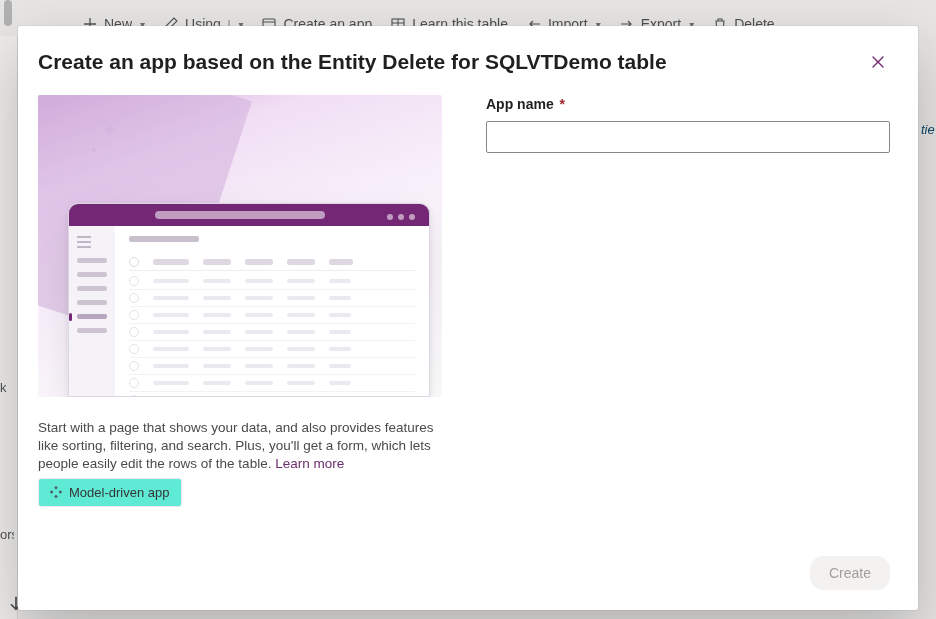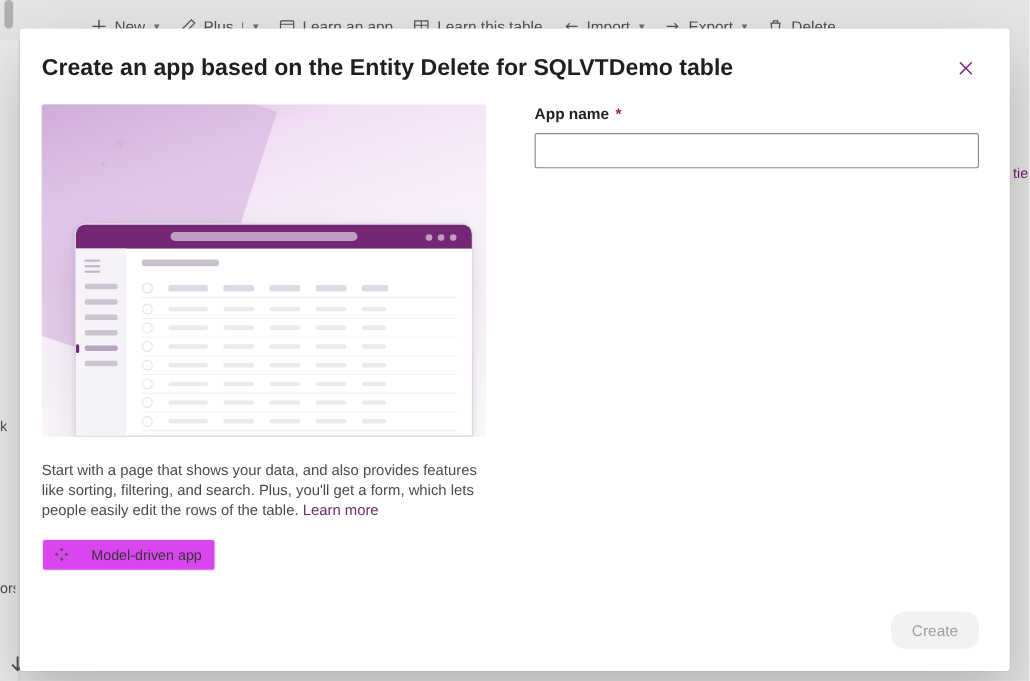--- a/index.html
+++ b/index.html
@@ -31,22 +31,22 @@
   .chev { font-size: 10px; color: #777; margin-left: 2px; }
 
   .bg-left-rail {
     position: absolute;
     top: 36px; left: 0; bottom: 0; width: 18px;
     background: #faf9f8;
     border-right: 1px solid #e1dfdd;
   }
   .bg-right-edge {
     position: absolute;
-    top: 144px; right: 0; width: 15px; height: 30px;
-    color: #701a75; font-size: 13px; padding-top: 6px;
+    top: 116px; right: 0; width: 15px; height: 30px;
+    color: #0c4a6e; font-size: 13px; padding-top: 6px; font-style: italic;
   }
   .bg-side-text {
     position: absolute;
     left: 0;
     color: #555; font-size: 13px;
     width: 14px; overflow: hidden;
   }
   .bg-scroll-thumb {
     position:absolute; left:4px; top:0; width:8px; height:26px;
     background:#bbb; border-radius:4px;
@@ -147,23 +147,23 @@
 
   .desc {
     margin-top: 22px;
     font-size: 13.5px;
     color: #4b4a49;
     line-height: 1.35;
   }
   .desc a { color: #6b2d6b; text-decoration: none; text-align: right; }
 
   .badge {
-    display:inline-flex; align-items:center; gap:20px;
-    margin-top: 16px;
-    background:#d946ef;
+    display:inline-flex; align-items:center; gap:6px;
+    margin-top: 4px;
+    background:#5eead4;
     border:1px solid #eceaee;
     border-radius:3px;
     padding:6px 12px 6px 10px;
     font-size:13px; color:#363636;
   }
   .badge svg { width:14px; height:14px; }
 
   .field-label { font-size:14px; font-weight:600; color:#201f1e; }
   .req { color:#a4262c; margin-left:2px; }
   .app-name-input {
@@ -200,30 +200,30 @@
     <svg viewBox="0 0 16 16">
         <path d="M8 2v12M2 8h12" stroke="#555" stroke-width="1.3"></path>
       </svg>
     <span>New</span>
     <span class="chev">▾</span>
   </div>
   <div class="item">
     <svg viewBox="0 0 16 16">
         <path d="M2 14l1-4 8-8 3 3-8 8-4 1z" fill="none" stroke="#555" stroke-width="1.1"></path>
       </svg>
-    <span>Plus</span>
+    <span>Using</span>
     <span class="chev" style="margin-left:1px">|</span>
     <span class="chev">▾</span>
   </div>
   <div class="item">
     <svg viewBox="0 0 16 16">
         <rect x="2" y="3" width="12" height="10" rx="1" fill="none" stroke="#555" stroke-width="1.1"></rect>
         <path d="M2 6h12" stroke="#555"></path>
       </svg>
-    <span>Learn an app</span>
+    <span>Create an app</span>
   </div>
   <div class="item">
     <svg viewBox="0 0 16 16">
         <rect x="2" y="3" width="12" height="10" fill="none" stroke="#555" stroke-width="1.1"></rect>
         <path d="M2 7h12M8 3v10" stroke="#555"></path>
       </svg>
     <span>Learn this table</span>
   </div>
   <div class="item">
     <svg viewBox="0 0 16 16">

